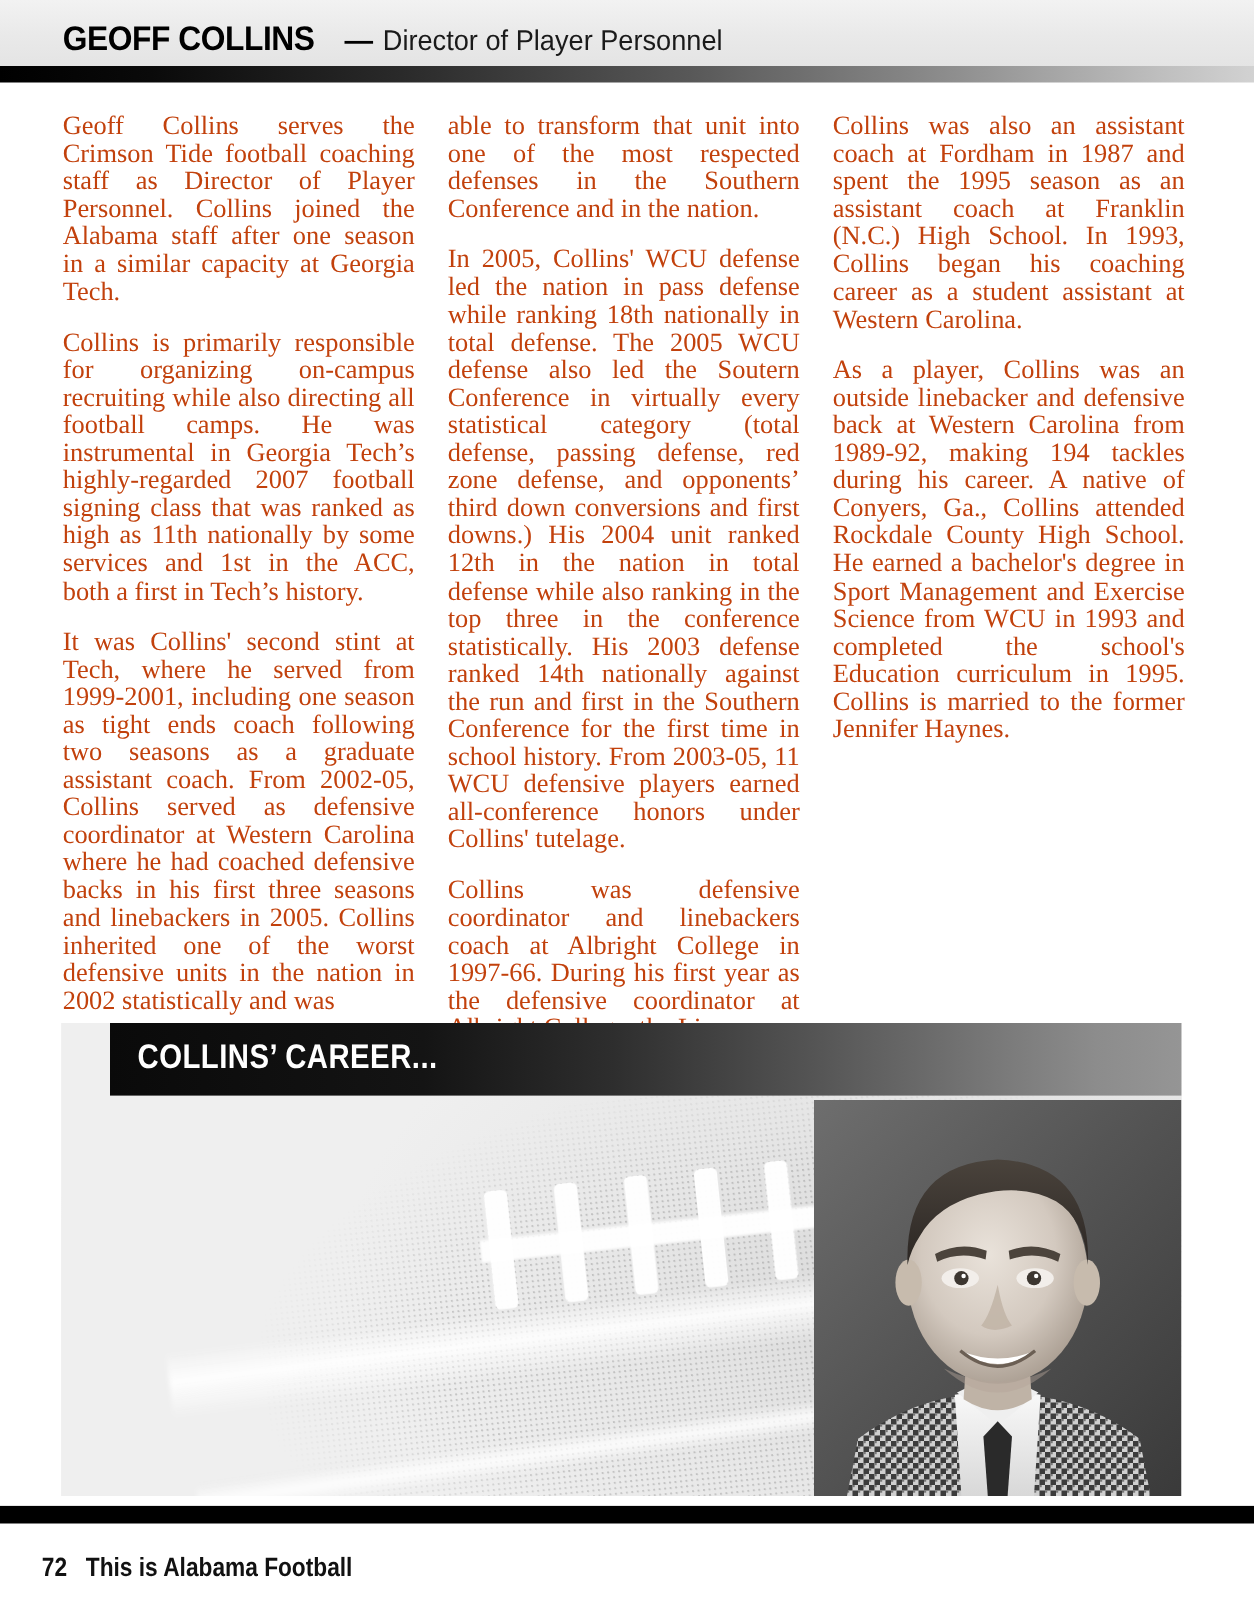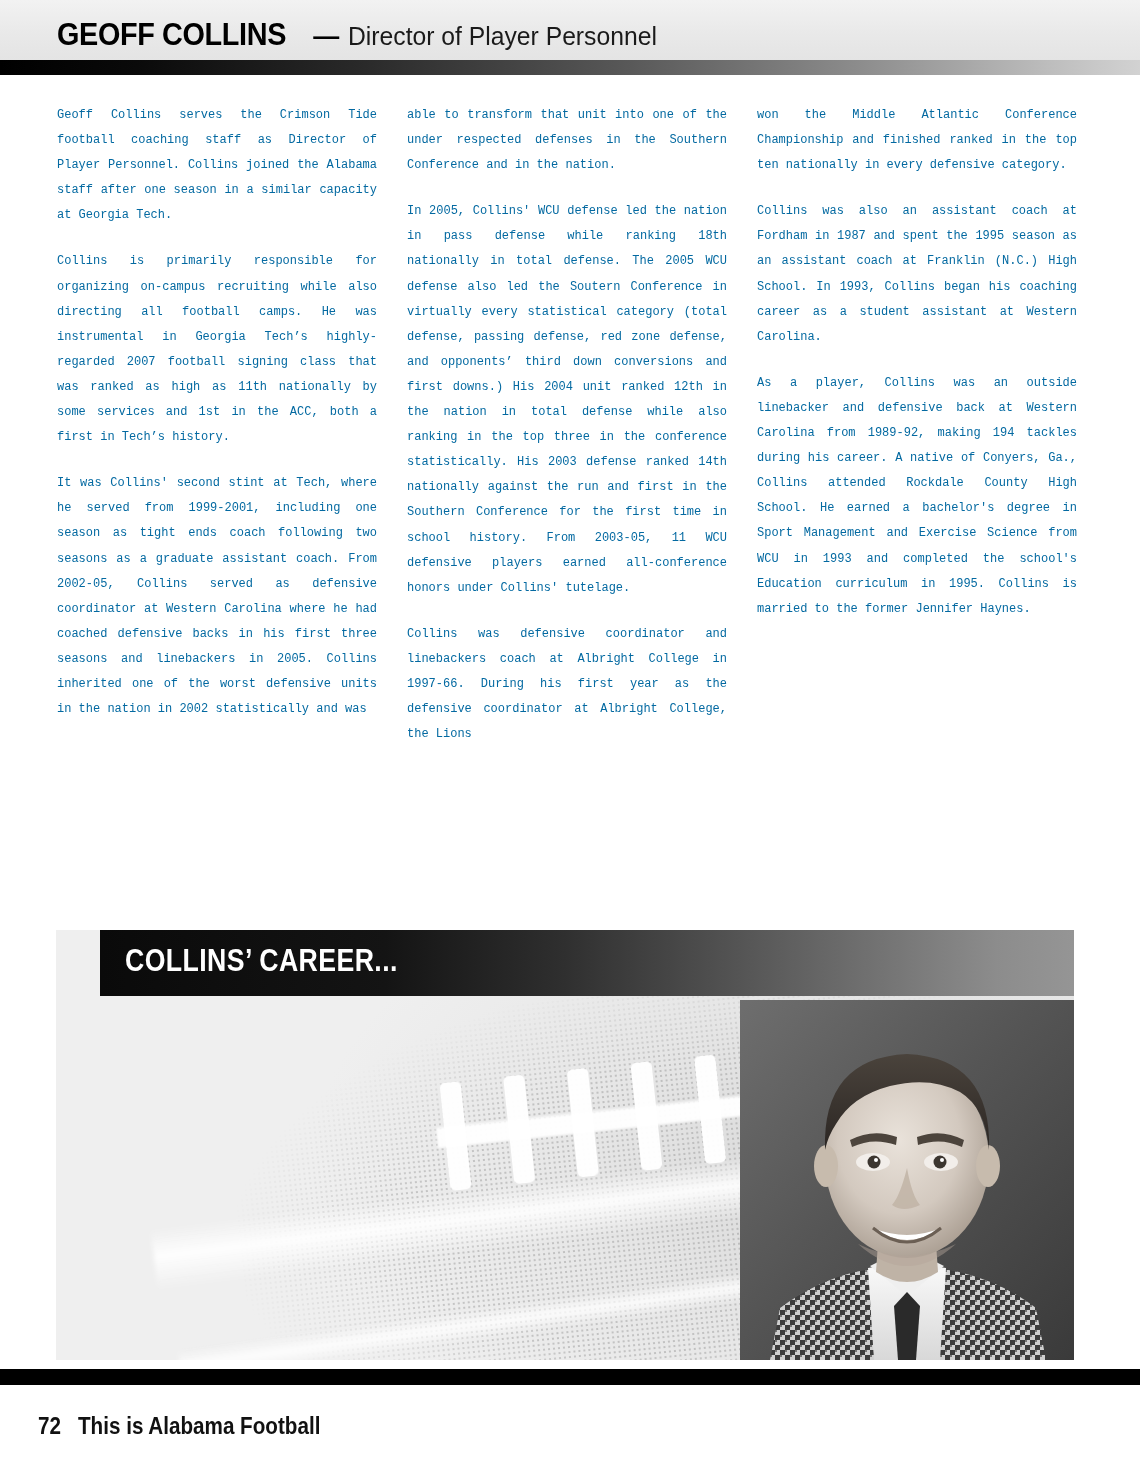--- a/index.html
+++ b/index.html
@@ -72,27 +72,26 @@
     top: 103px;
     width: 1022px;
     display: flex;
     gap: 30px;
   }
   .col {
     width: 320px;
   }
   .col p {
     margin: 0 0 21px 0;
-    font-size: 12px;
+    font-size: 24px;
     line-height: 25.1px;
     text-align: justify;
     text-justify: inter-word;
-    color: #0369a1;
+    color: #c2410c;
     hyphens: none;
-    font-family: Liberation Mono, monospace;
   }
   .col p:last-child { margin-bottom: 0; }
 
   
   #career-panel {
     position: absolute;
     left: 56px;
     top: 930px;
     width: 1018px;
     height: 430px;
@@ -263,27 +262,26 @@
 
 <div id="columns">
 
   <div class="col">
     <p>Geoff Collins serves the Crimson Tide football coaching staff as Director of Player Personnel. Collins joined the Alabama staff after one season in a similar capacity at Georgia Tech.</p>
     <p>Collins is primarily responsible for organizing on-campus recruiting while also directing all football camps. He was instrumental in Georgia Tech’s highly-regarded 2007 football signing class that was ranked as high as 11th nationally by some services and 1st in the ACC, both a first in Tech’s history.</p>
     <p>It was Collins' second stint at Tech, where he served from 1999-2001, including one season as tight ends coach following two seasons as a graduate assistant coach.  From 2002-05, Collins served as defensive coordinator at Western Carolina where he had coached defensive backs in his first three seasons and linebackers in 2005. Collins inherited one of the worst defensive units in the nation in 2002 statistically and was</p>
   </div>
 
   <div class="col">
-    <p>able to transform that unit into one of the under respected defenses in the Southern Conference and in the nation.</p>
+    <p>able to transform that unit into one of the most respected defenses in the Southern Conference and in the nation.</p>
     <p>In 2005, Collins' WCU defense led the nation in pass defense while ranking 18th nationally in total defense. The 2005 WCU defense also led the Soutern Conference in virtually every statistical category (total defense, passing defense, red zone defense, and opponents’ third down conversions and first downs.) His 2004 unit ranked 12th in the nation in total defense while also ranking in the top three in the conference statistically. His 2003 defense ranked 14th nationally against the run and first in the Southern Conference for the first time in school history. From 2003-05, 11 WCU defensive players earned all-conference honors under Collins' tutelage.</p>
     <p>Collins was defensive coordinator and linebackers coach at Albright College in 1997-66. During his first year as the defensive coordinator at Albright College, the Lions</p>
   </div>
 
   <div class="col">
-    <p>won the Middle Atlantic Conference Championship and finished ranked in the top ten nationally in every defensive category.</p>
     <p>Collins was also an assistant coach at Fordham in 1987 and spent the 1995 season as an assistant coach at Franklin (N.C.) High School.  In 1993, Collins began his coaching career as a student assistant at Western Carolina.</p>
     <p>As a player, Collins was an outside linebacker and defensive back at Western Carolina from 1989-92, making 194 tackles during his career.  A native of Conyers, Ga., Collins attended Rockdale County High School.  He earned a bachelor's degree in Sport Management and Exercise Science from WCU in 1993 and completed the school's Education curriculum in 1995. Collins is married to the former Jennifer Haynes.</p>
   </div>
 
 </div>
 
 <div id="career-panel">
 
   <div id="career-bg"></div>
   <div id="career-pebble"></div>

